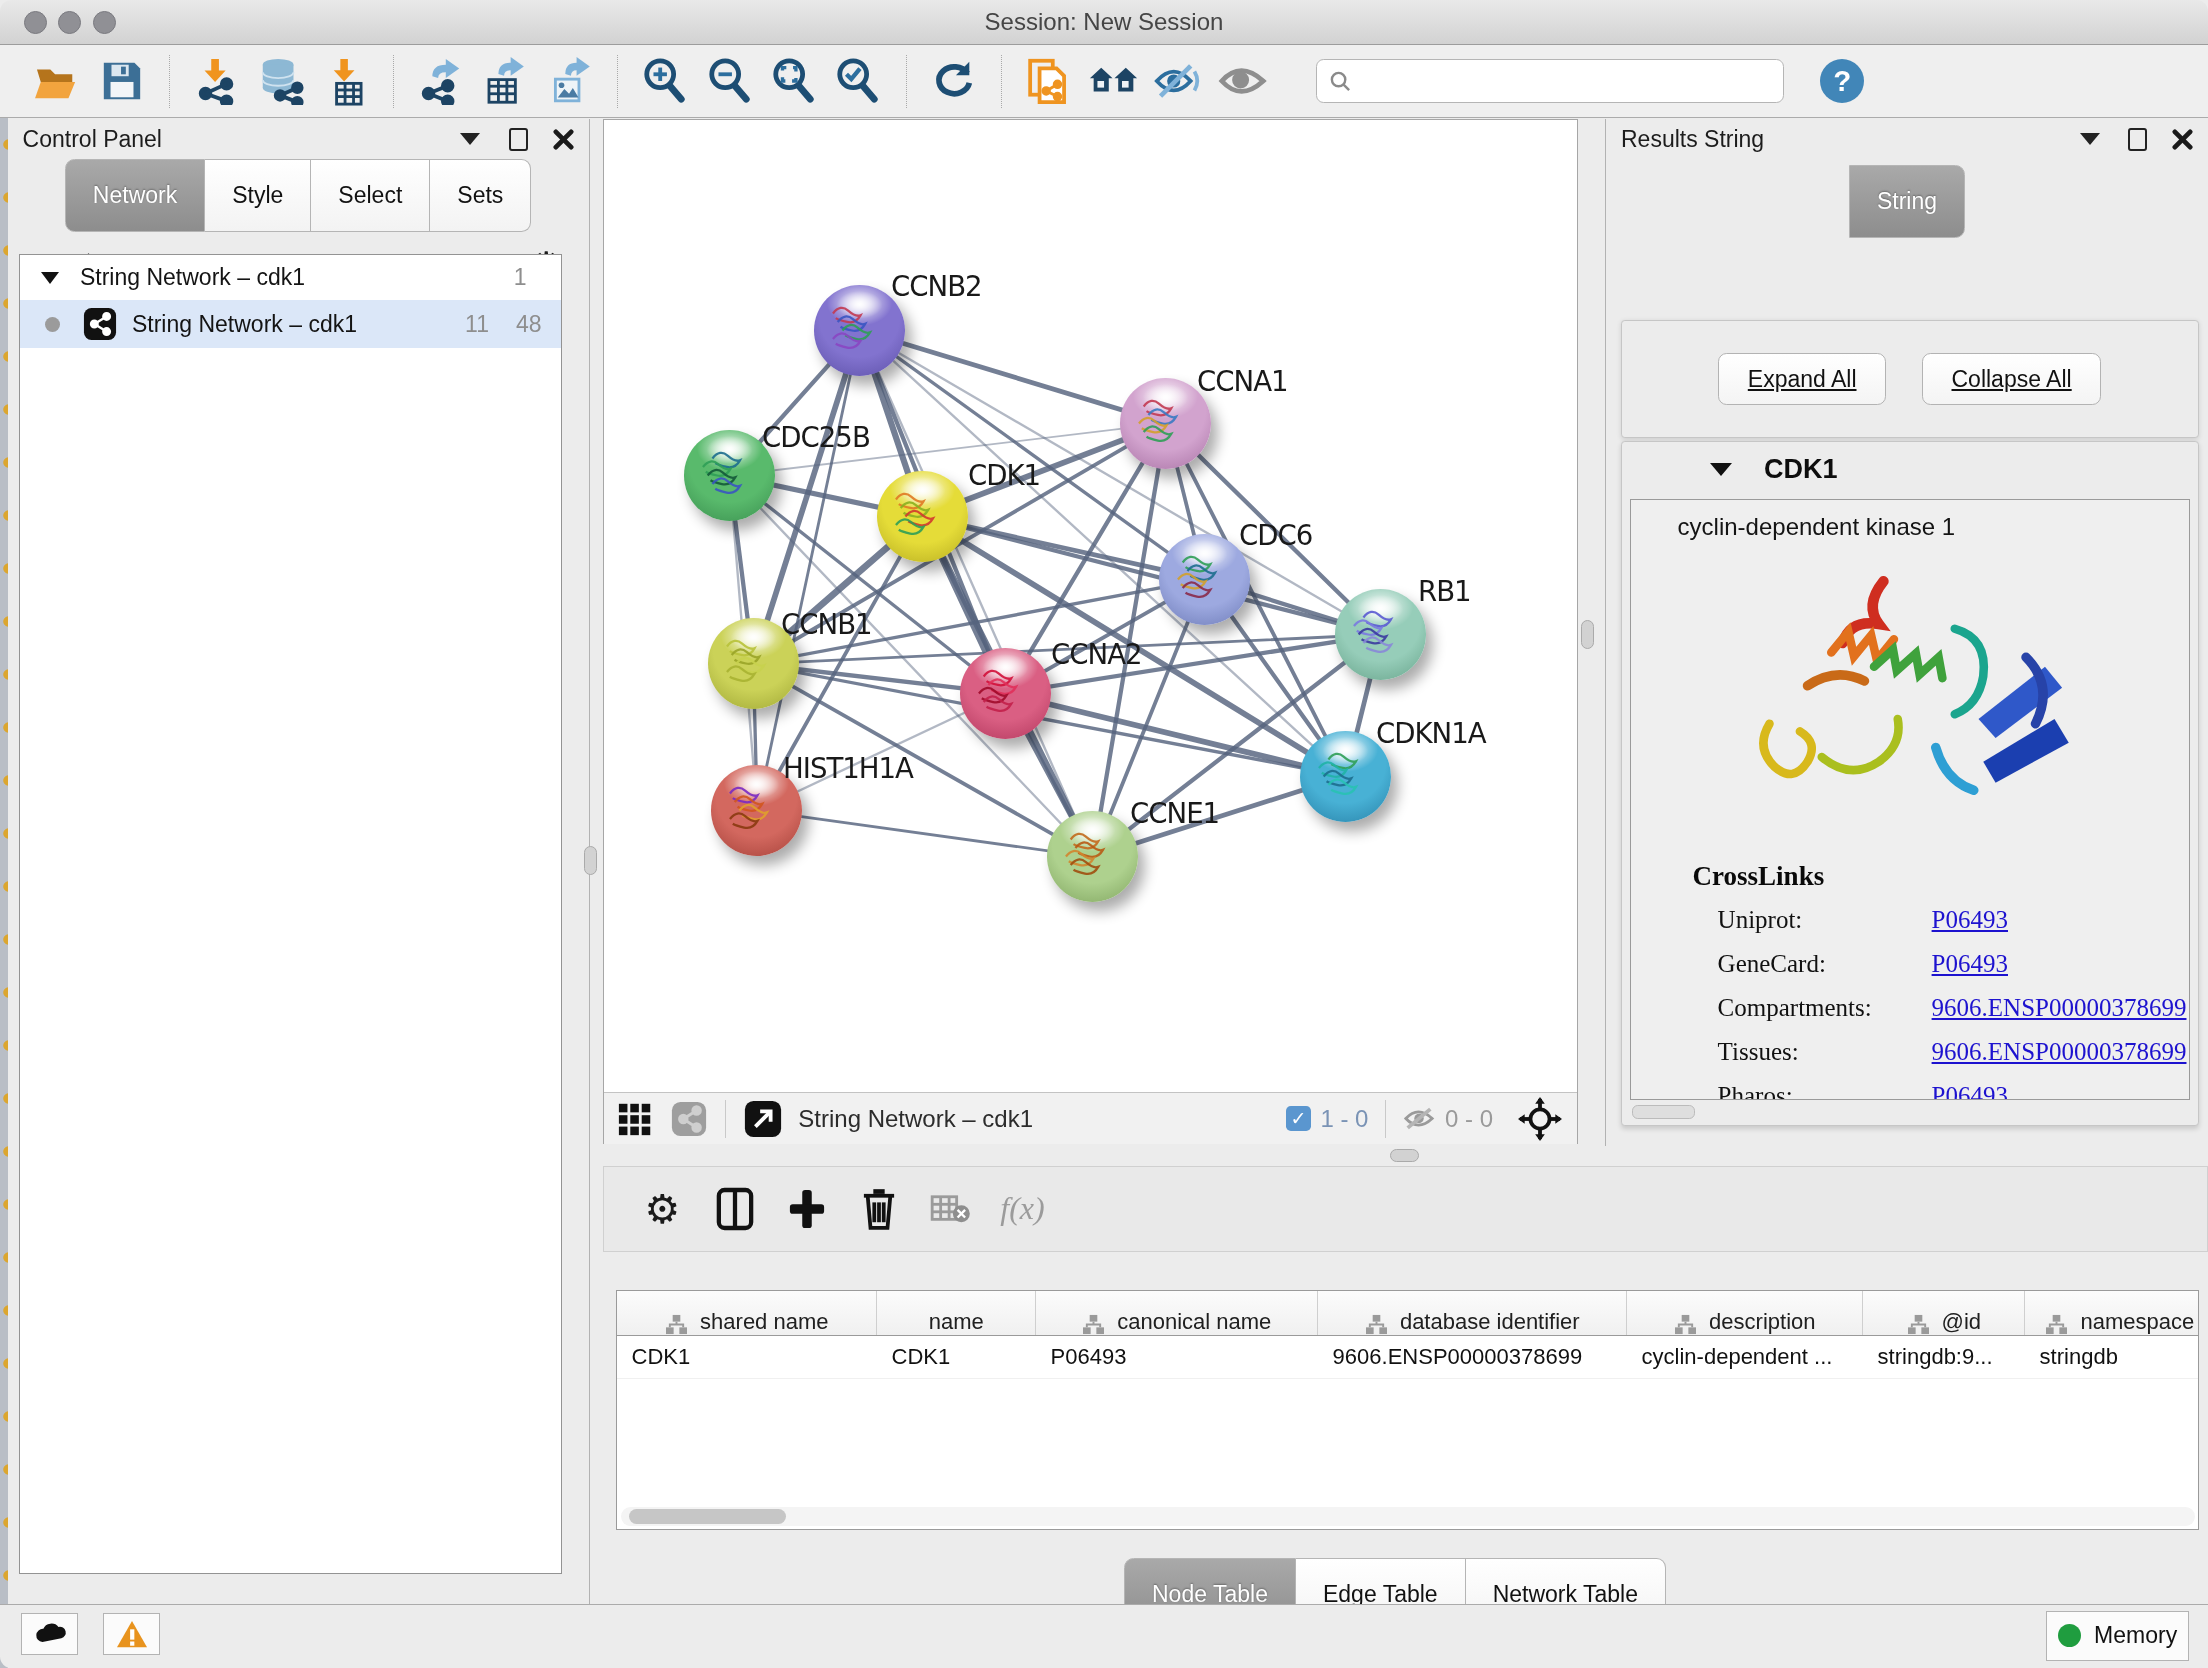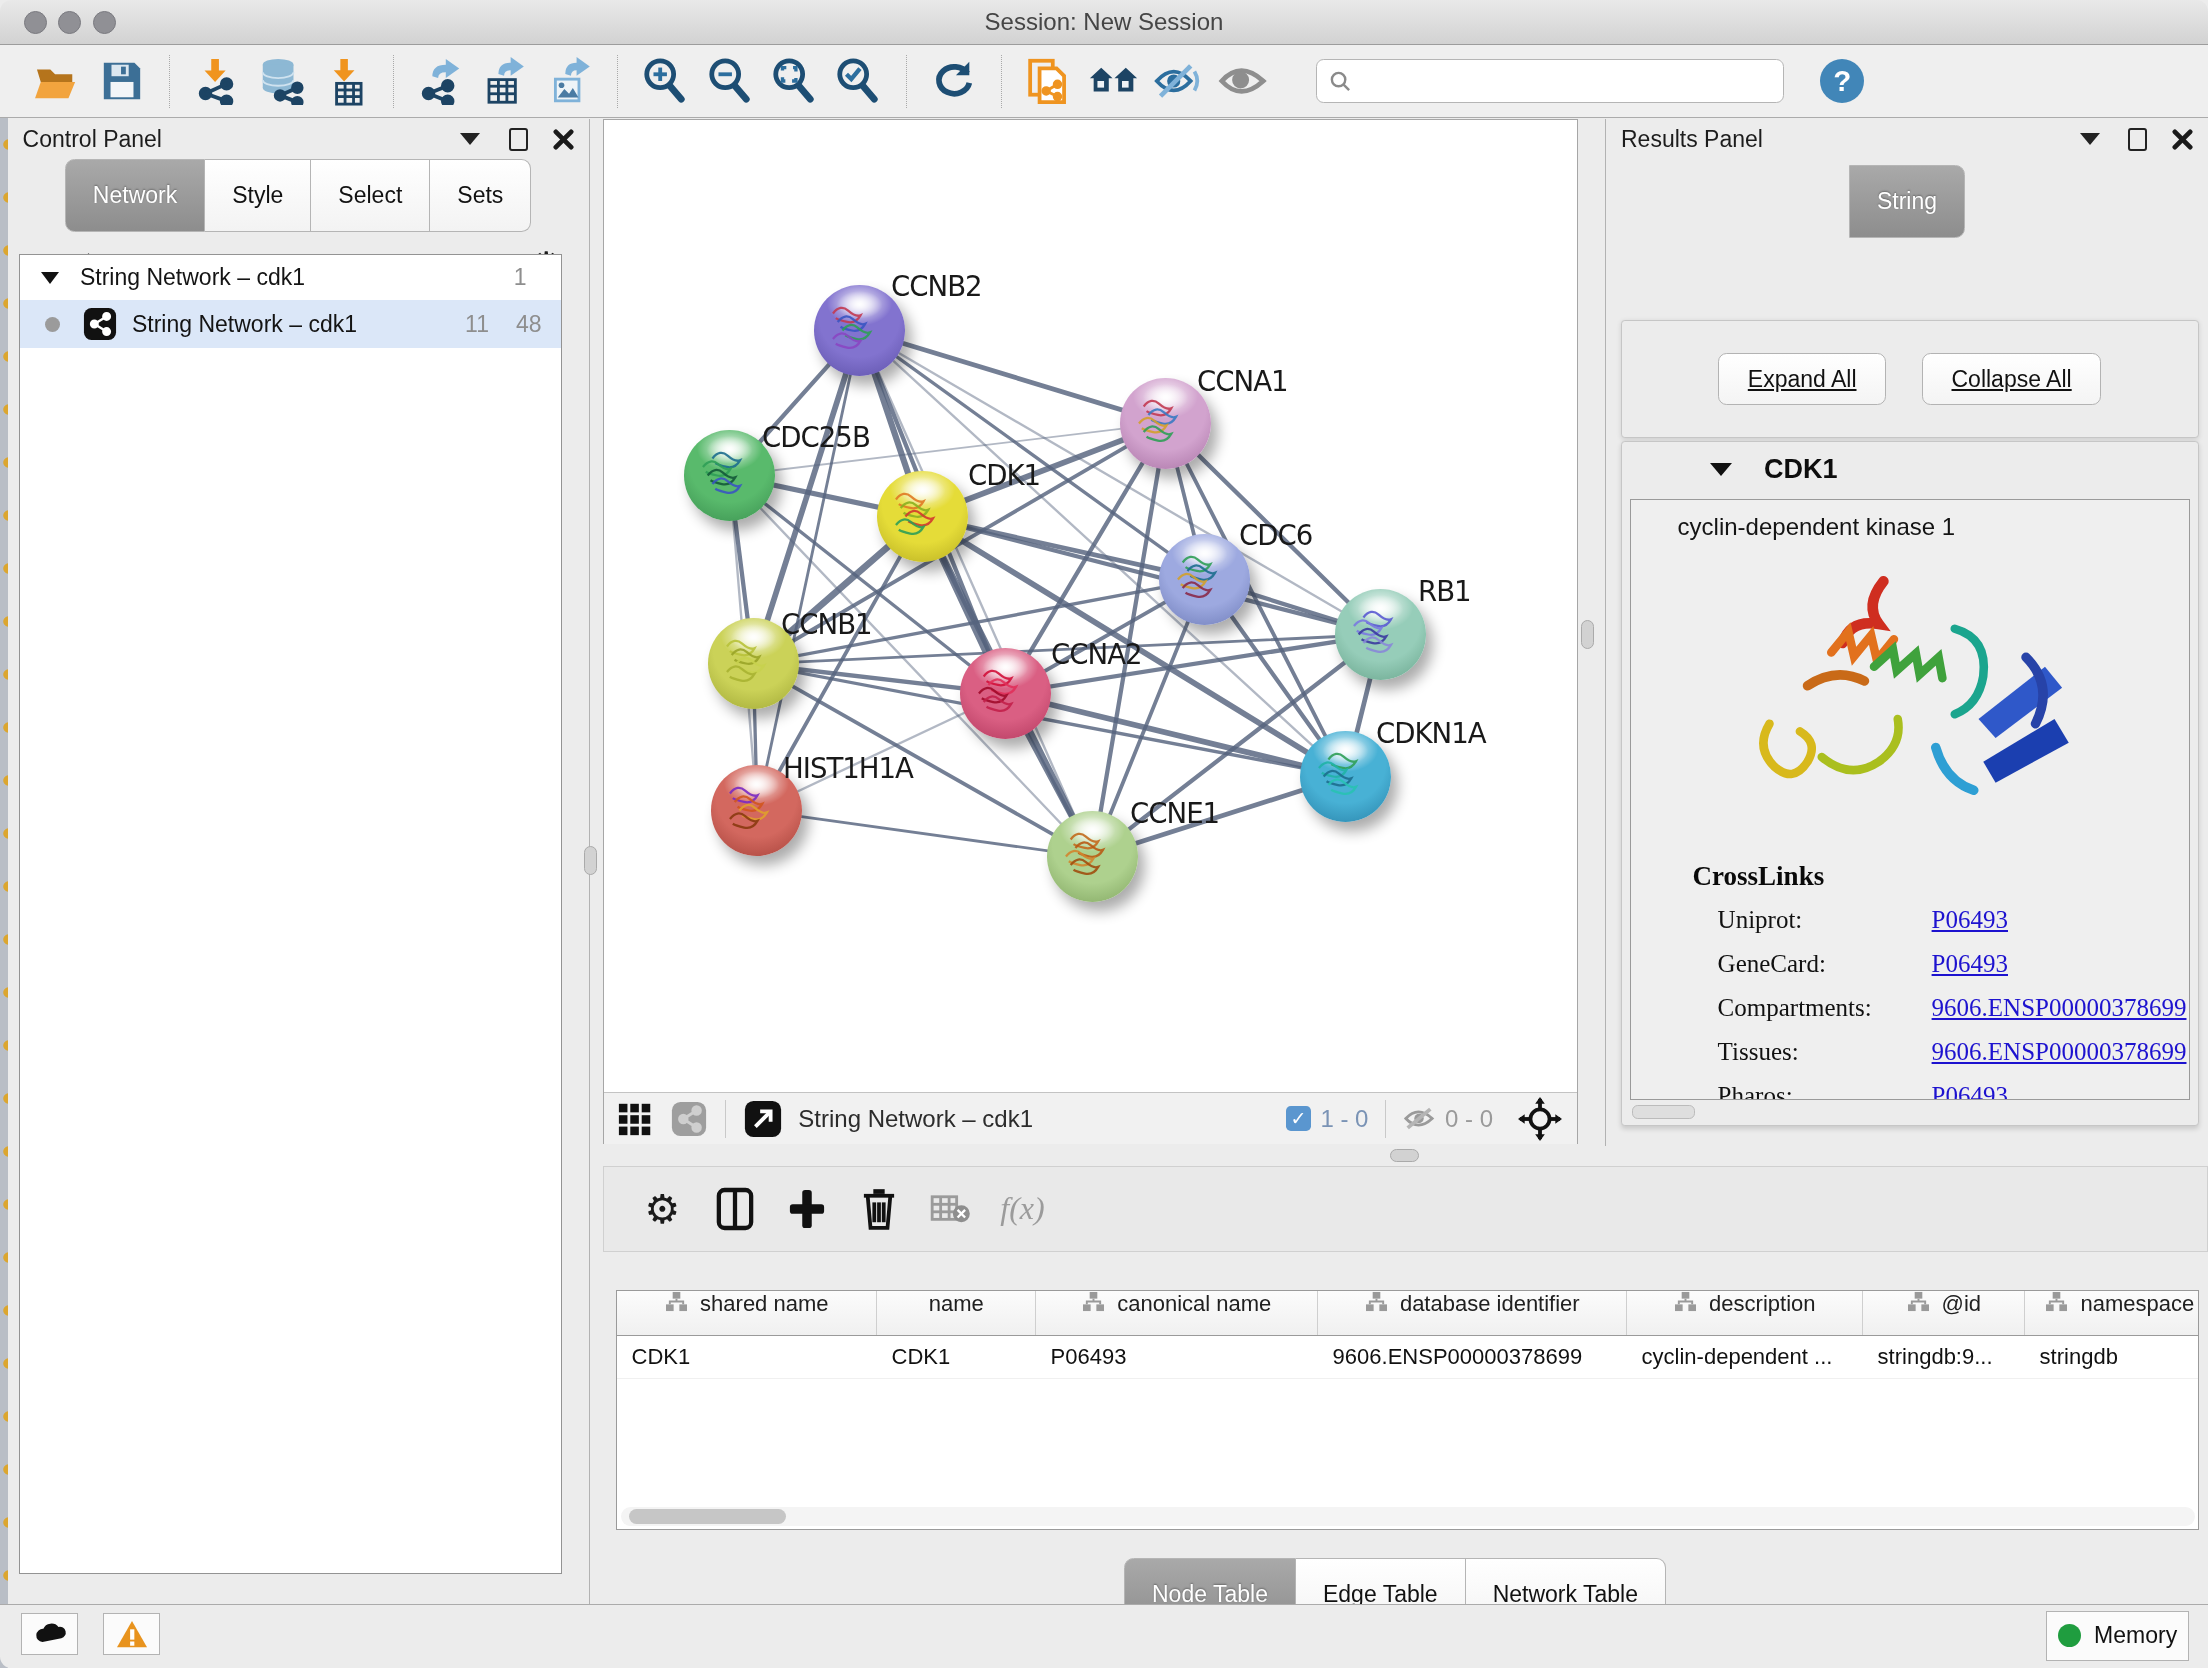--- a/index.html
+++ b/index.html
@@ -97,21 +97,21 @@
   .xl-row a{color:#1d12cf;text-decoration:underline;cursor:pointer;}
   .rb2-thumb{position:absolute;left:9.5px;bottom:5.7px;width:61px;height:12.4px;background:#dedede;border:1px solid #bbb;border-radius:5.7px;}
 
   
   .tablepanel{position:absolute;left:603px;top:1164px;right:0;height:441px;background:#ececec;}
   .tp-toolbar{height:84px;margin-top:1.9px;background:#e9e9e9;border:1px solid #d0d0d0;display:flex;align-items:center;padding-left:32px;}
   .tp-icon{width:53px;height:53px;display:flex;align-items:center;justify-content:center;margin-right:19px;}
   .fx{font-family:"Liberation Serif",serif;font-style:italic;font-size:32px;color:#9b9b9b;}
   .tbox{position:absolute;left:13.3px;right:8.6px;top:126px;height:238px;background:#fff;border:1px solid #9a9a9a;overflow:hidden;}
   .thead{display:flex;height:44px;background:linear-gradient(#fcfcfc,#f0f0f0);border-bottom:1.9px solid #9a9a9a;}
-  .th{display:flex;align-items:flex-start;justify-content:center;gap:12px;font-size:22px;color:#202020;
+  .th{display:flex;align-items:flex-end;justify-content:center;gap:12px;font-size:22px;color:#202020;
     border-right:1px solid #cfcfcf;box-sizing:border-box;overflow:hidden;white-space:nowrap;flex:none;}
   .trdata{display:flex;height:42px;border-bottom:1px solid #f0f0f0;}
   .td{font-size:22px;color:#111;padding-left:14.3px;display:flex;align-items:center;box-sizing:border-box;overflow:hidden;white-space:nowrap;flex:none;}
   .hscroll{position:absolute;left:3.8px;right:3.8px;bottom:2.9px;height:19px;background:#f4f4f4;border-radius:9.5px;}
   .hthumb{position:absolute;left:7.6px;top:1.9px;width:157px;height:15px;background:#c6c6c6;border-radius:7.6px;}
   .tp-tabs{position:absolute;left:521px;top:394px;}
 
   
   .statusbar{position:absolute;left:0;right:0;bottom:0;height:63px;background:#ececec;border-top:1px solid #ababab;border-radius:0 0 11.4px 11.4px;}
   .sb-btn{position:absolute;top:7.6px;width:55px;height:40px;background:#fbfbfb;border:1.9px solid #b3b3b3;
@@ -596,21 +596,21 @@
         </svg>
     </div>
   </div>
 
   <div class="vhandle" style="left:584px;top:846px;"></div>
   <div class="vhandle" style="left:1581px;top:620px;"></div>
   <div class="hhandle" style="left:1390px;top:1149px;"></div>
 
   <div class="results">
     <div class="phead">
-      <span>Results Panel</span>
+      <span>Results String</span>
       <span class="sp"></span>
       <span class="tri-down"></span>
       <span class="float-ic"></span>
       <span class="close-ic"><svg width="21" height="21" viewBox="0 0 22 22">
             <g stroke="#1a1a1a" stroke-width="5" stroke-linecap="round">
               <line x1="3" y1="3" x2="19" y2="19"></line>
               <line x1="19" y1="3" x2="3" y2="19"></line>
             </g>
           </svg></span>
     </div>

